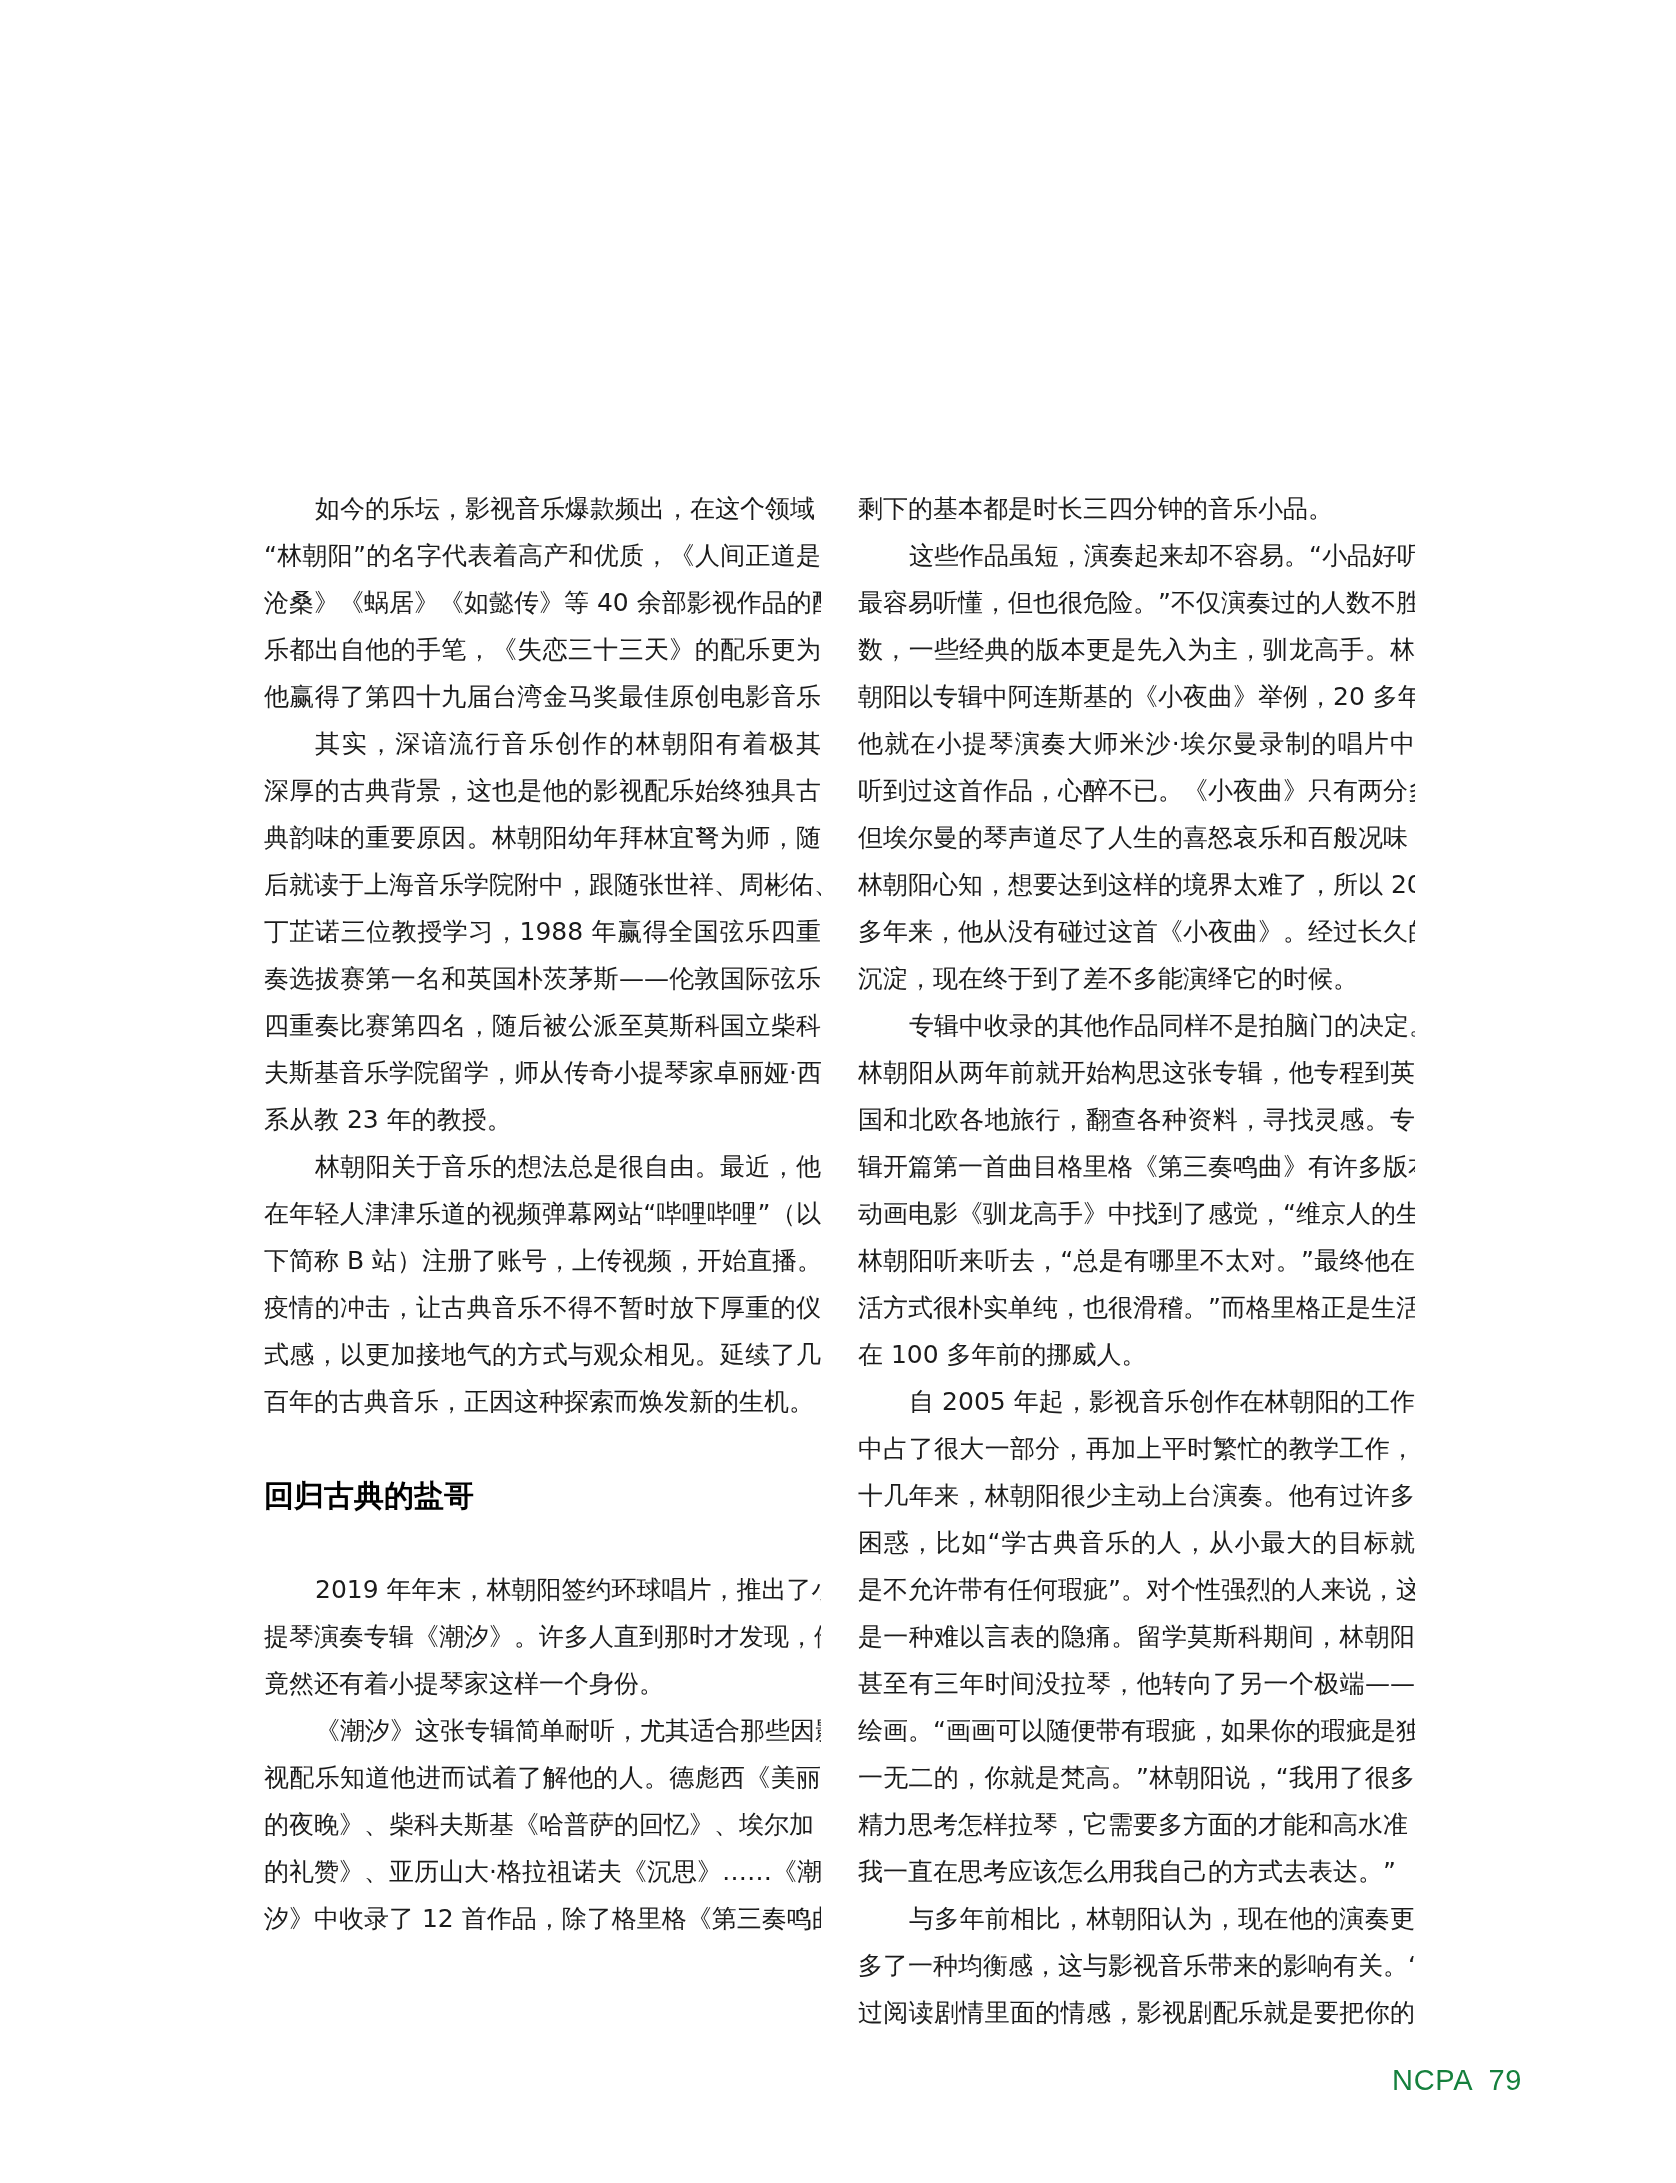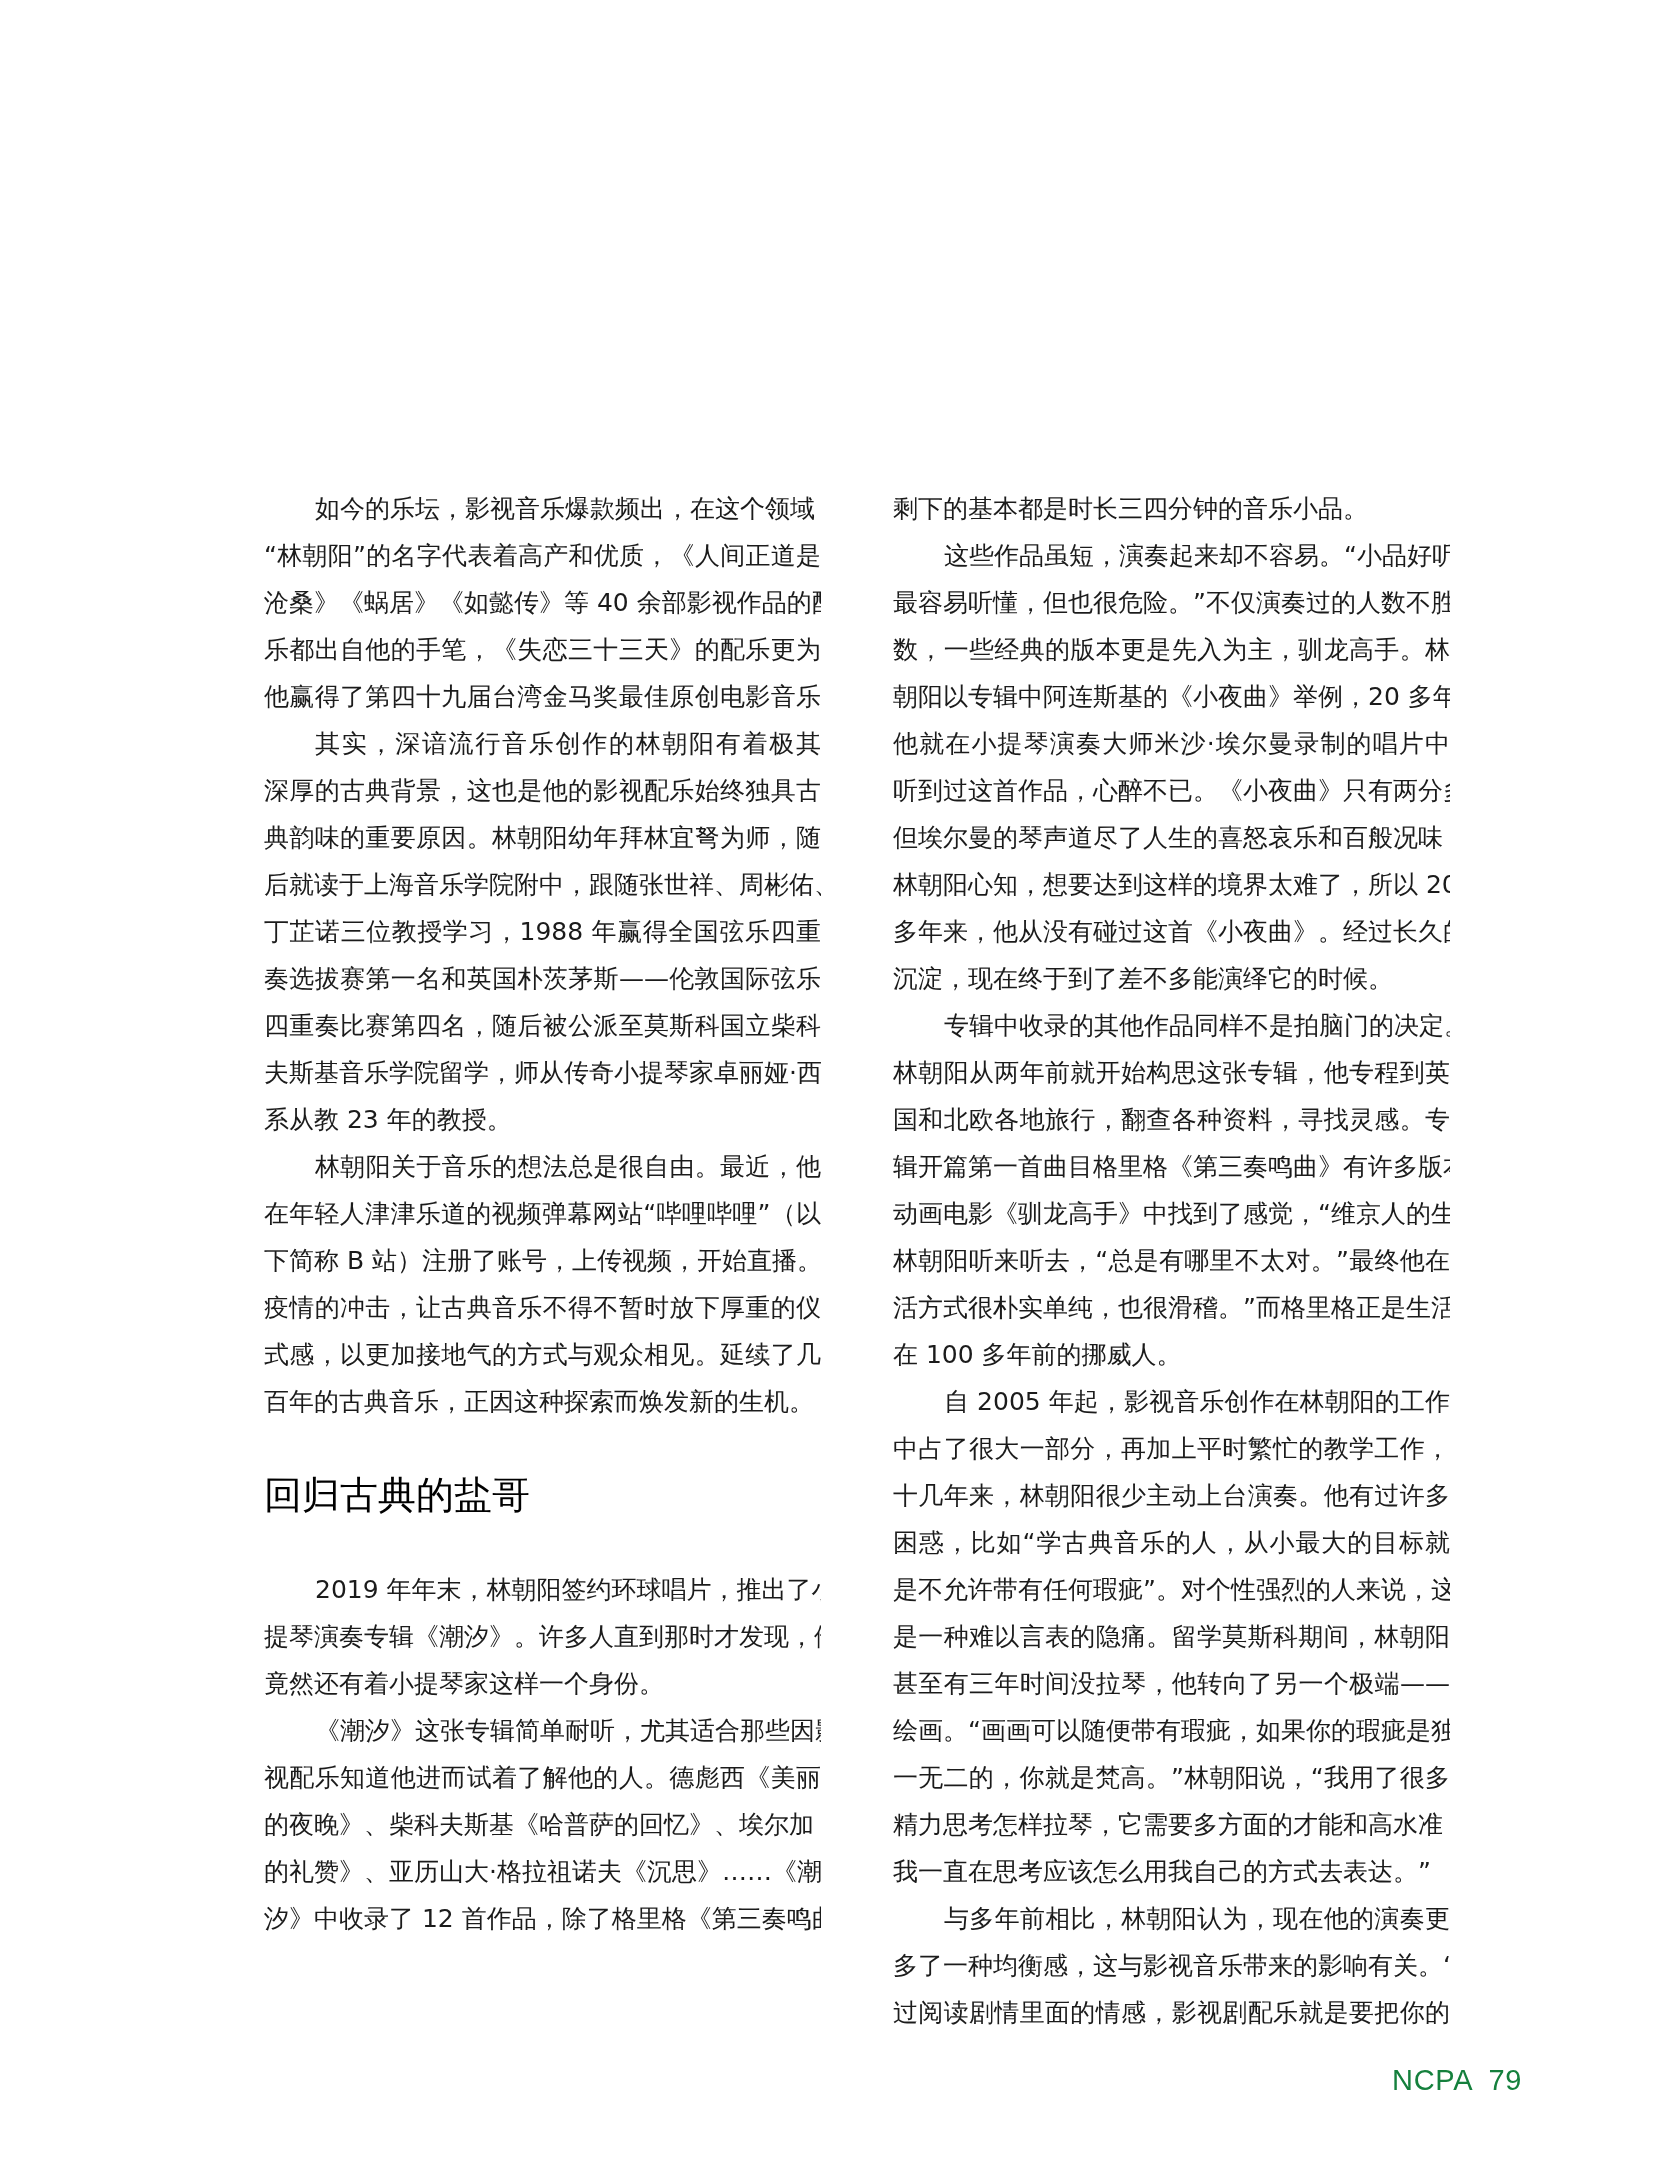--- a/index.html
+++ b/index.html
@@ -11,43 +11,43 @@
     font-family: "DejaVu Sans", "Liberation Sans", sans-serif;
     color: #1b1b1b;
     overflow: hidden;
   }
   .column {
     position: absolute;
     top: 485px;
     width: 557px;
   }
   .column-left  { left: 264px; }
-  .column-right { left: 893px; }
+  .column-right { left: 858px; }
   .line {
     height: 47px;
     line-height: 47px;
     font-size: 25px;
     font-weight: 400;
     text-align: justify;
     text-align-last: justify;
     text-justify: inter-character;
     overflow: hidden;
     white-space: nowrap;
     color: #1b1b1b;
   }
   .line.first { text-indent: 51px; }
   .line.short {
     text-align: left;
     text-align-last: left;
   }
   .heading {
     height: 47px;
     line-height: 47px;
-    font-size: 38px;
-    font-weight: 400;
+    font-size: 30px;
+    font-weight: 700;
     color: #000000;
     overflow: hidden;
     white-space: nowrap;
   }
   .spacer { height: 47px; }
   .footer {
     position: absolute;
     left: 1392px;
     top: 2062px;
     height: 37px;

